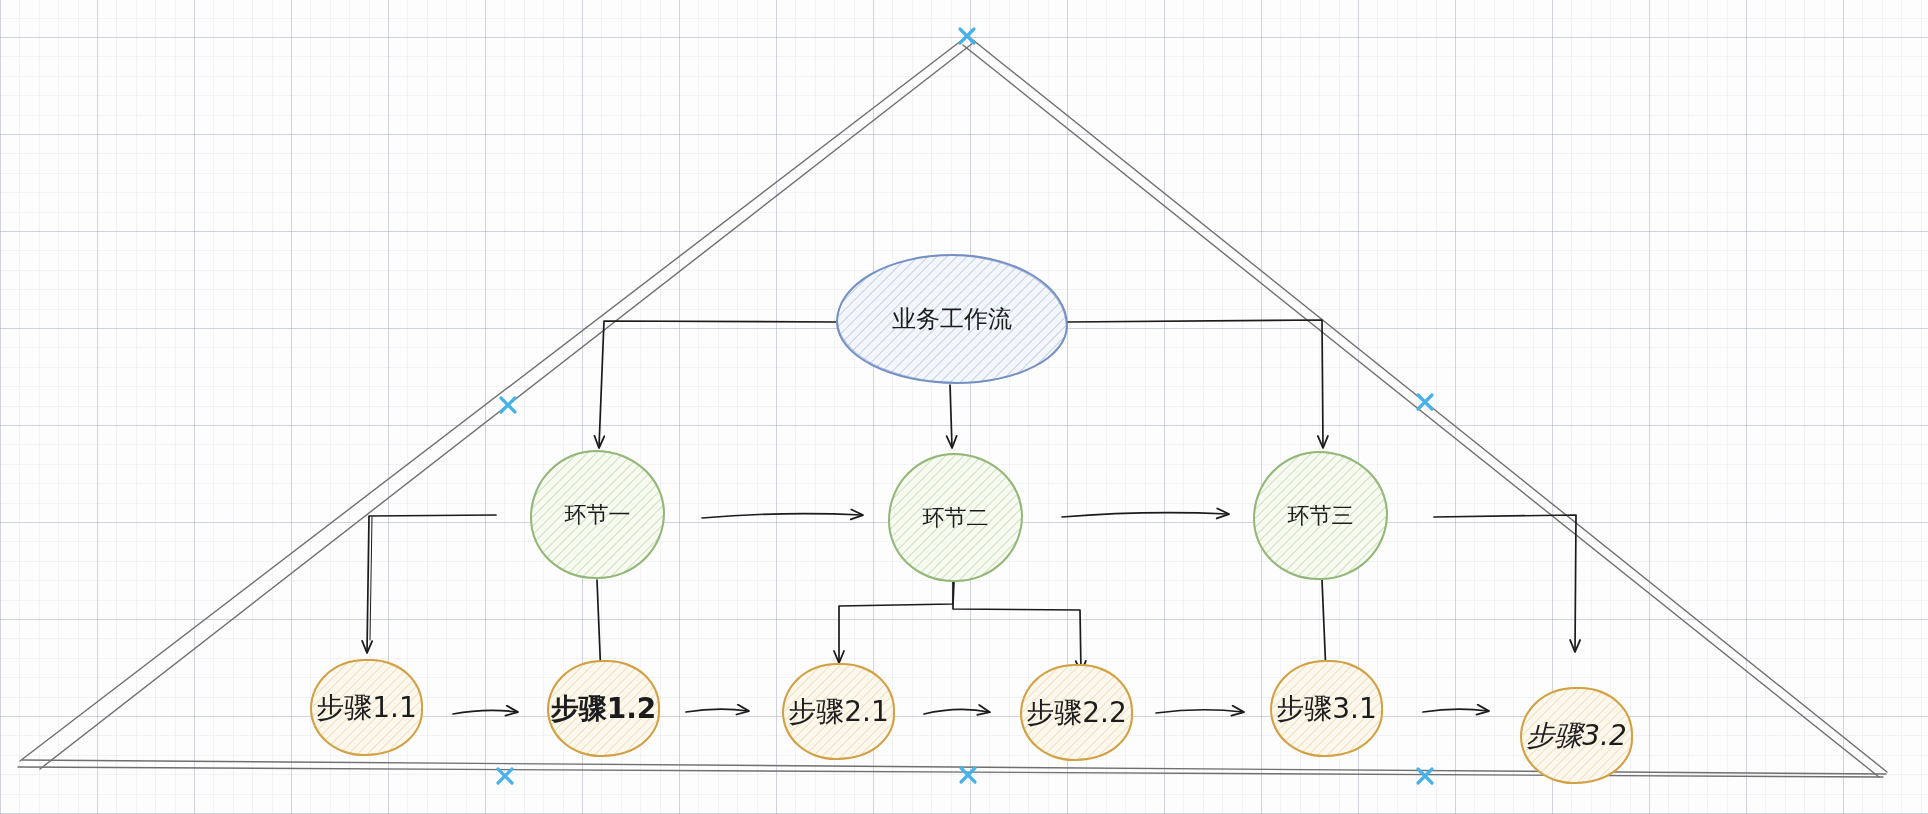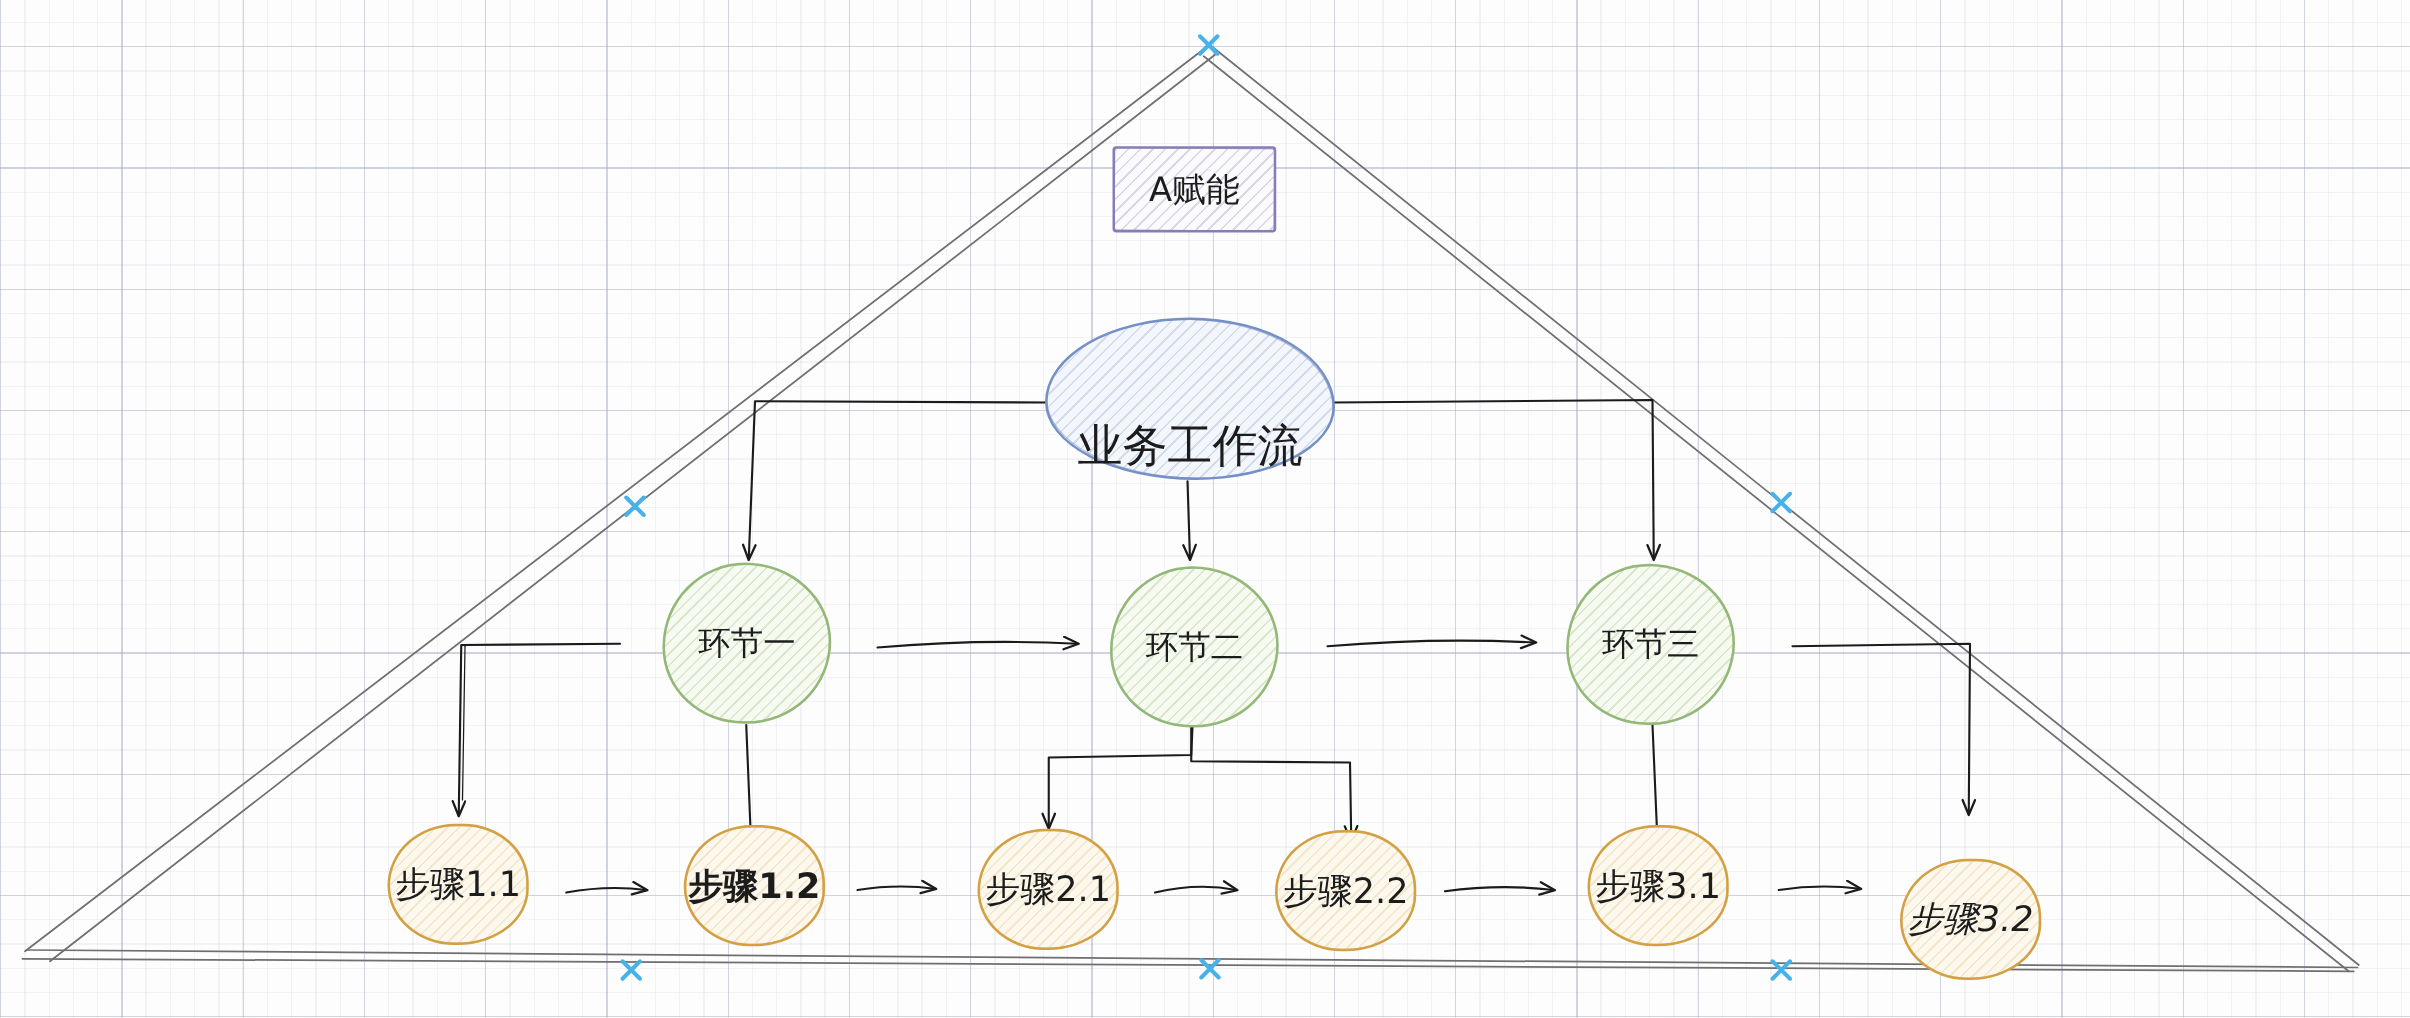--- a/index.html
+++ b/index.html
@@ -34,30 +34,29 @@
     border:2px solid var(--stroke);border-radius:3px;
     font-size:27px;
     background-color:#fbfafd;
     background-image:repeating-linear-gradient(135deg, rgba(138,124,184,0.28) 0 1.4px, transparent 1.4px 7px);
   }
   .box-top::after{transform:rotate(.5deg);}
   .ellipse{
     --stroke:#7590c5;
     left:836px;top:254px;width:232px;height:130px;
     border:2px solid var(--stroke);border-radius:50% 50% 48% 52% / 52% 55% 45% 48%;
-    font-size:36px;
+    font-size:24px;
     background-color:#f3f7fc;
     background-image:repeating-linear-gradient(135deg, rgba(117,144,197,0.26) 0 1.4px, transparent 1.4px 7px);
-    align-items:flex-end;
   }
   .stage{
     --stroke:#94b878;
     width:135px;height:129px;
     border:2.5px solid var(--stroke);border-radius:49% 51% 50% 48% / 52% 49% 51% 47%;
-    font-size:26px;
+    font-size:22px;
     background-color:#f6faf1;
     background-image:repeating-linear-gradient(135deg, rgba(148,184,110,0.28) 0 1.4px, transparent 1.4px 6.5px);
   }
   .step{
     --stroke:#d3a144;
     width:113px;height:97px;
     border:2.5px solid var(--stroke);border-radius:50% 48% 52% 49% / 53% 50% 48% 51%;
     font-size:28px;
     background-color:#fdf8ed;
     background-image:repeating-linear-gradient(135deg, rgba(211,161,68,0.20) 0 1.4px, transparent 1.4px 6.5px);
@@ -125,23 +124,20 @@
     <g stroke="#47b2e9" stroke-width="3.2" stroke-linecap="round" fill="none">
       <path d="M960 29 L974 43 M974 29 L960 43"></path>
       <path d="M501 398 L515 412 M515 398 L501 412"></path>
       <path d="M1418 395 L1432 409 M1432 395 L1418 409"></path>
       <path d="M498 769 L512 783 M512 769 L498 783"></path>
       <path d="M961 768 L975 782 M975 768 L961 782"></path>
       <path d="M1418 769 L1432 783 M1432 769 L1418 783"></path>
     </g>
   </svg>
 
-  <div class="node box-top">
-    <span class="lbl">A赋能</span>
-  </div>
 
   <div class="node ellipse">
     <span class="lbl">业务工作流</span>
   </div>
 
   <div class="node stage" id="stage-1">
     <span class="lbl">环节一</span>
   </div>
   <div class="node stage" id="stage-2">
     <span class="lbl">环节二</span>

